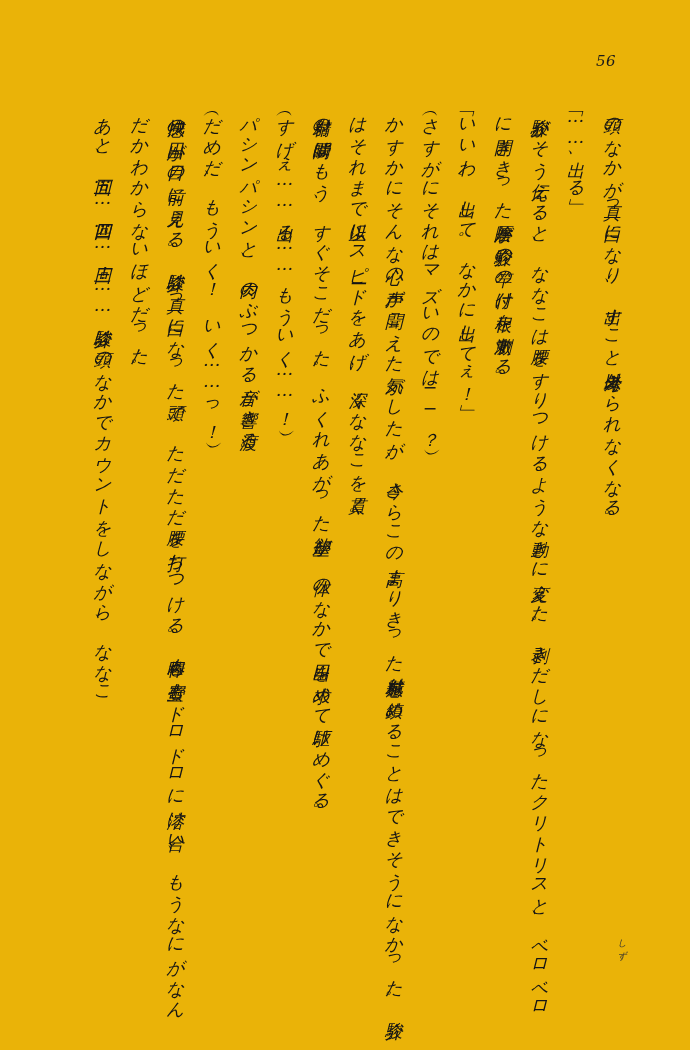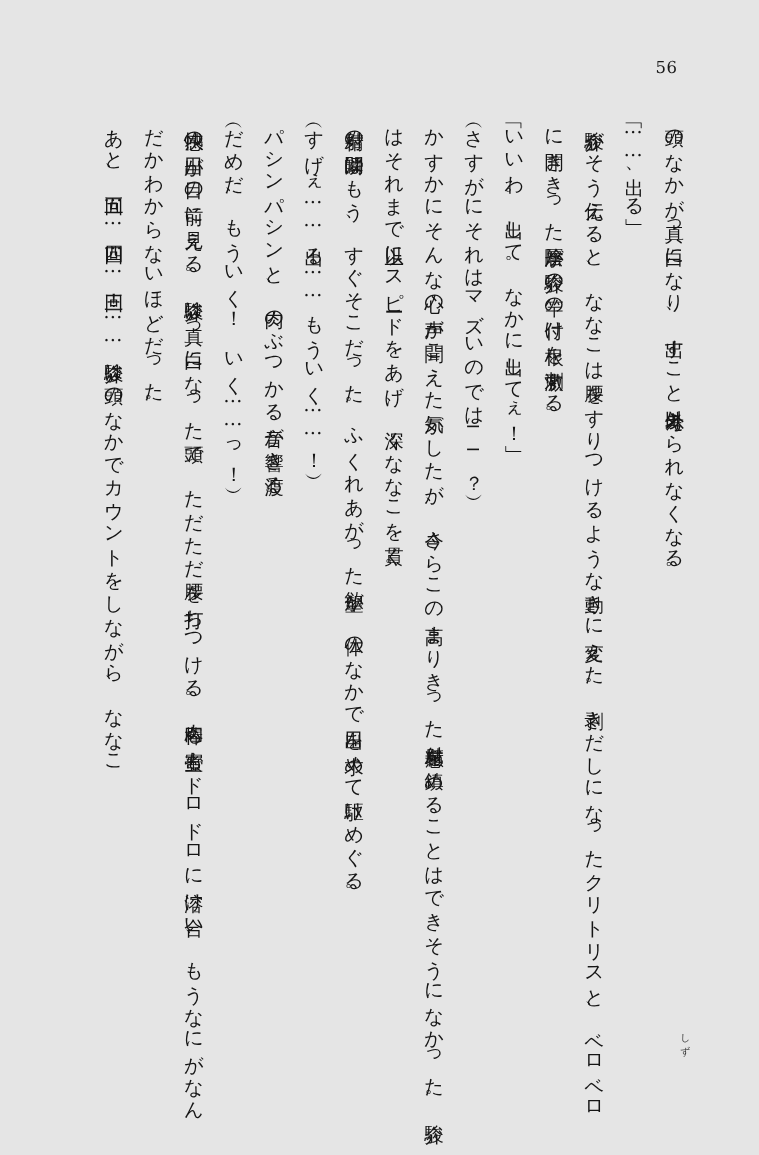--- a/index.html
+++ b/index.html
@@ -11,22 +11,23 @@
     width: 690px;
     height: 1050px;
     overflow: hidden;
     font-family: "DejaVu Serif", "Liberation Serif", serif;
     color: #1a1a1a;
   }
   .page {
     position: relative;
     width: 690px;
     height: 1050px;
-    background: #e5e5e5;
+    background: #eab308;
     box-sizing: border-box;
+    font-style: italic;
   }
   .page-number {
     position: absolute;
     top: 52px;
     right: 74px;
     font-size: 15px;
     letter-spacing: 0.5px;
     color: #1a1a1a;
     font-family: "DejaVu Serif", "Liberation Serif", serif;
   }

